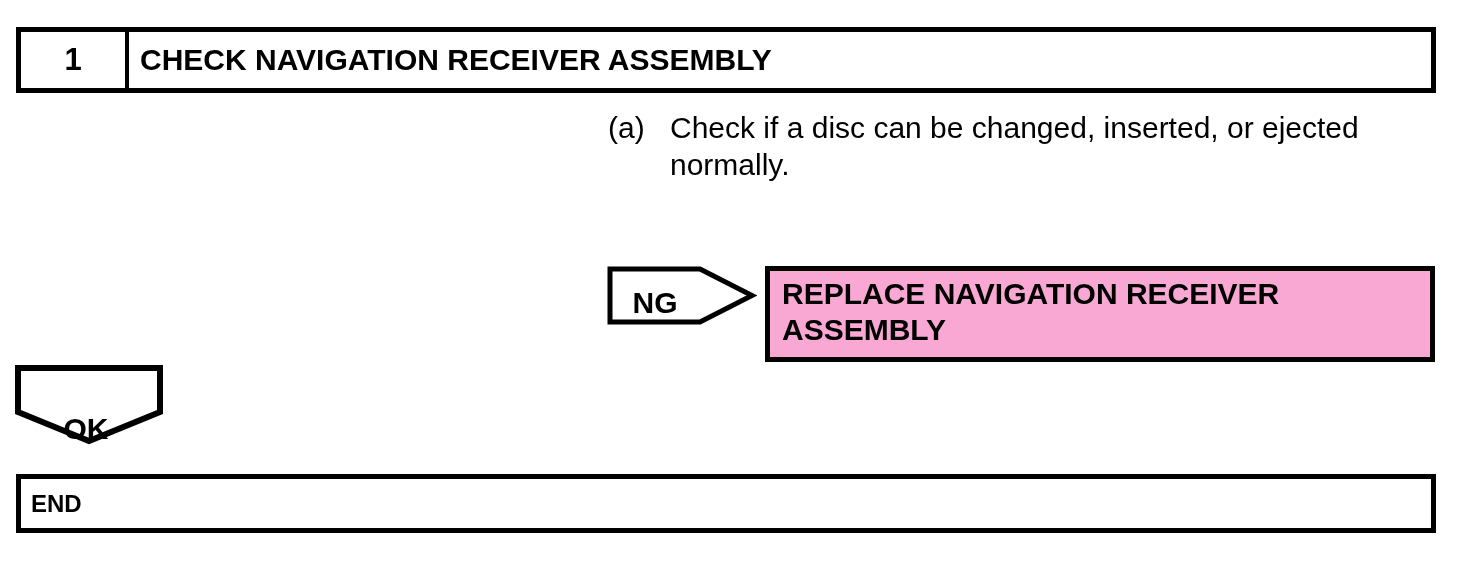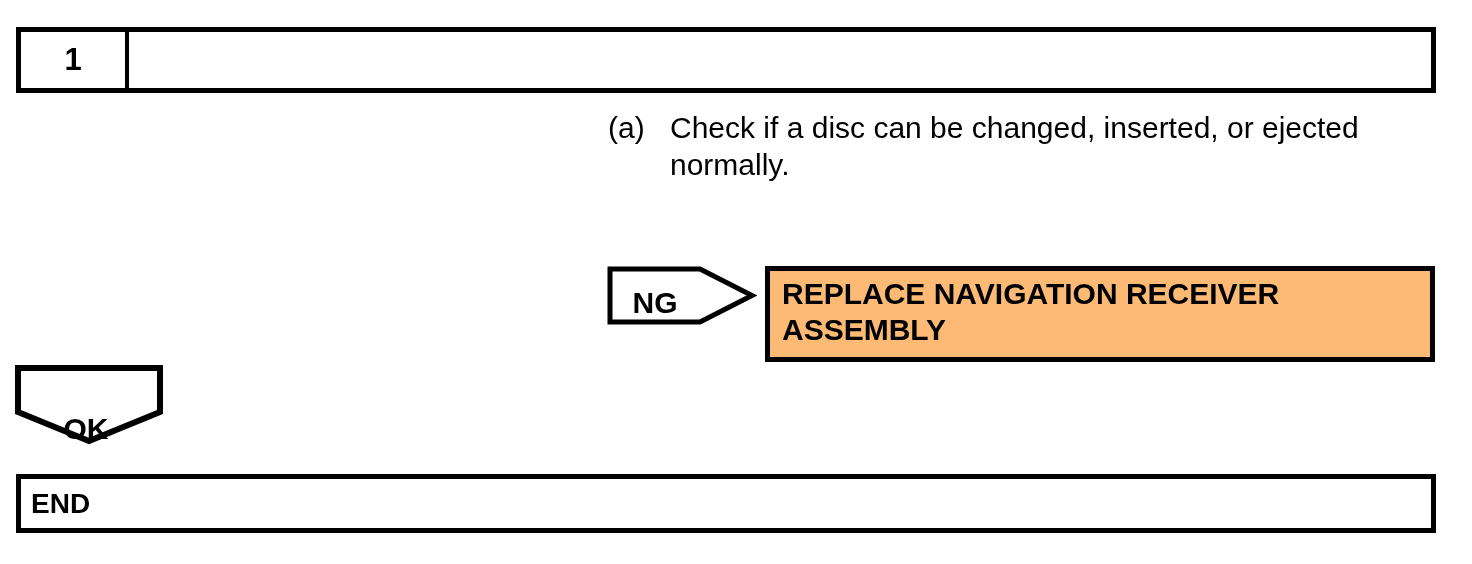--- a/index.html
+++ b/index.html
@@ -42,37 +42,40 @@
   .ok-condition { margin-left:92px; font-weight:bold; }
   .connector-label {
     text-align:center; font-weight:bold;
     font-size:30px; line-height:32px;
   }
   .action-box {
     left:765px; top:266px; width:670px; height:96px;
     border:5px solid #000;
     padding:5px 10px 8px 12px;
     font-weight:bold; font-size:30px; line-height:36px;
-    background:#fdba74;
+    background:#f9a8d4;
   }
   .end-box {
     left:16px; top:474px; width:1420px; height:59px;
     border:5px solid #000;
     display:flex; align-items:center;
     padding-left:10px;
-    font-weight:bold; font-size:28px;
+    font-weight:bold; font-size:24px;
     background:#fff;
   }
 </style>
 </head>
 <body>
 
 <div class="abs step-header">
   <div class="step-num-cell">
     <span>1</span>
+  </div>
+  <div class="step-title-cell">
+    <span>CHECK NAVIGATION RECEIVER ASSEMBLY</span>
   </div>
 </div>
 
 <div class="abs instruction">
   <div class="instr-row">
     <div class="instr-marker">(a)</div>
     <div class="instr-body">Check if a disc can be changed, inserted, or ejected normally.</div>
   </div>
 </div>
 

